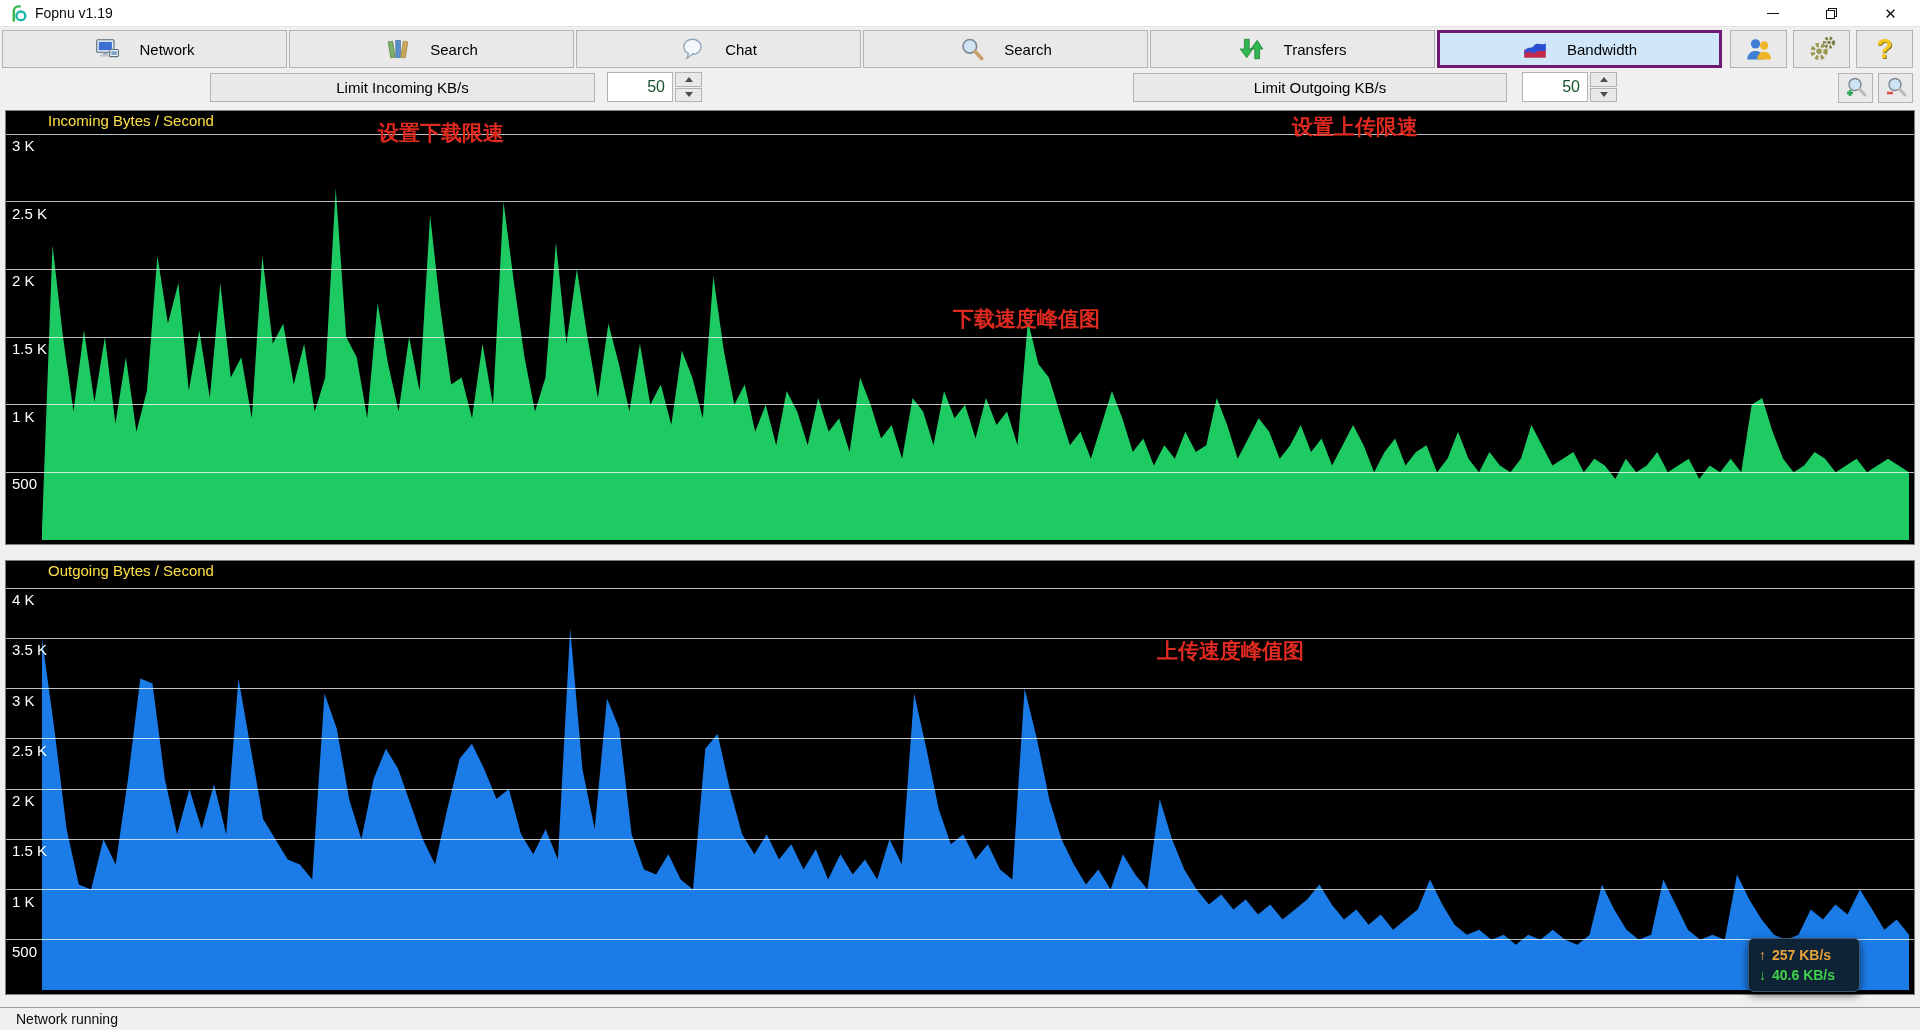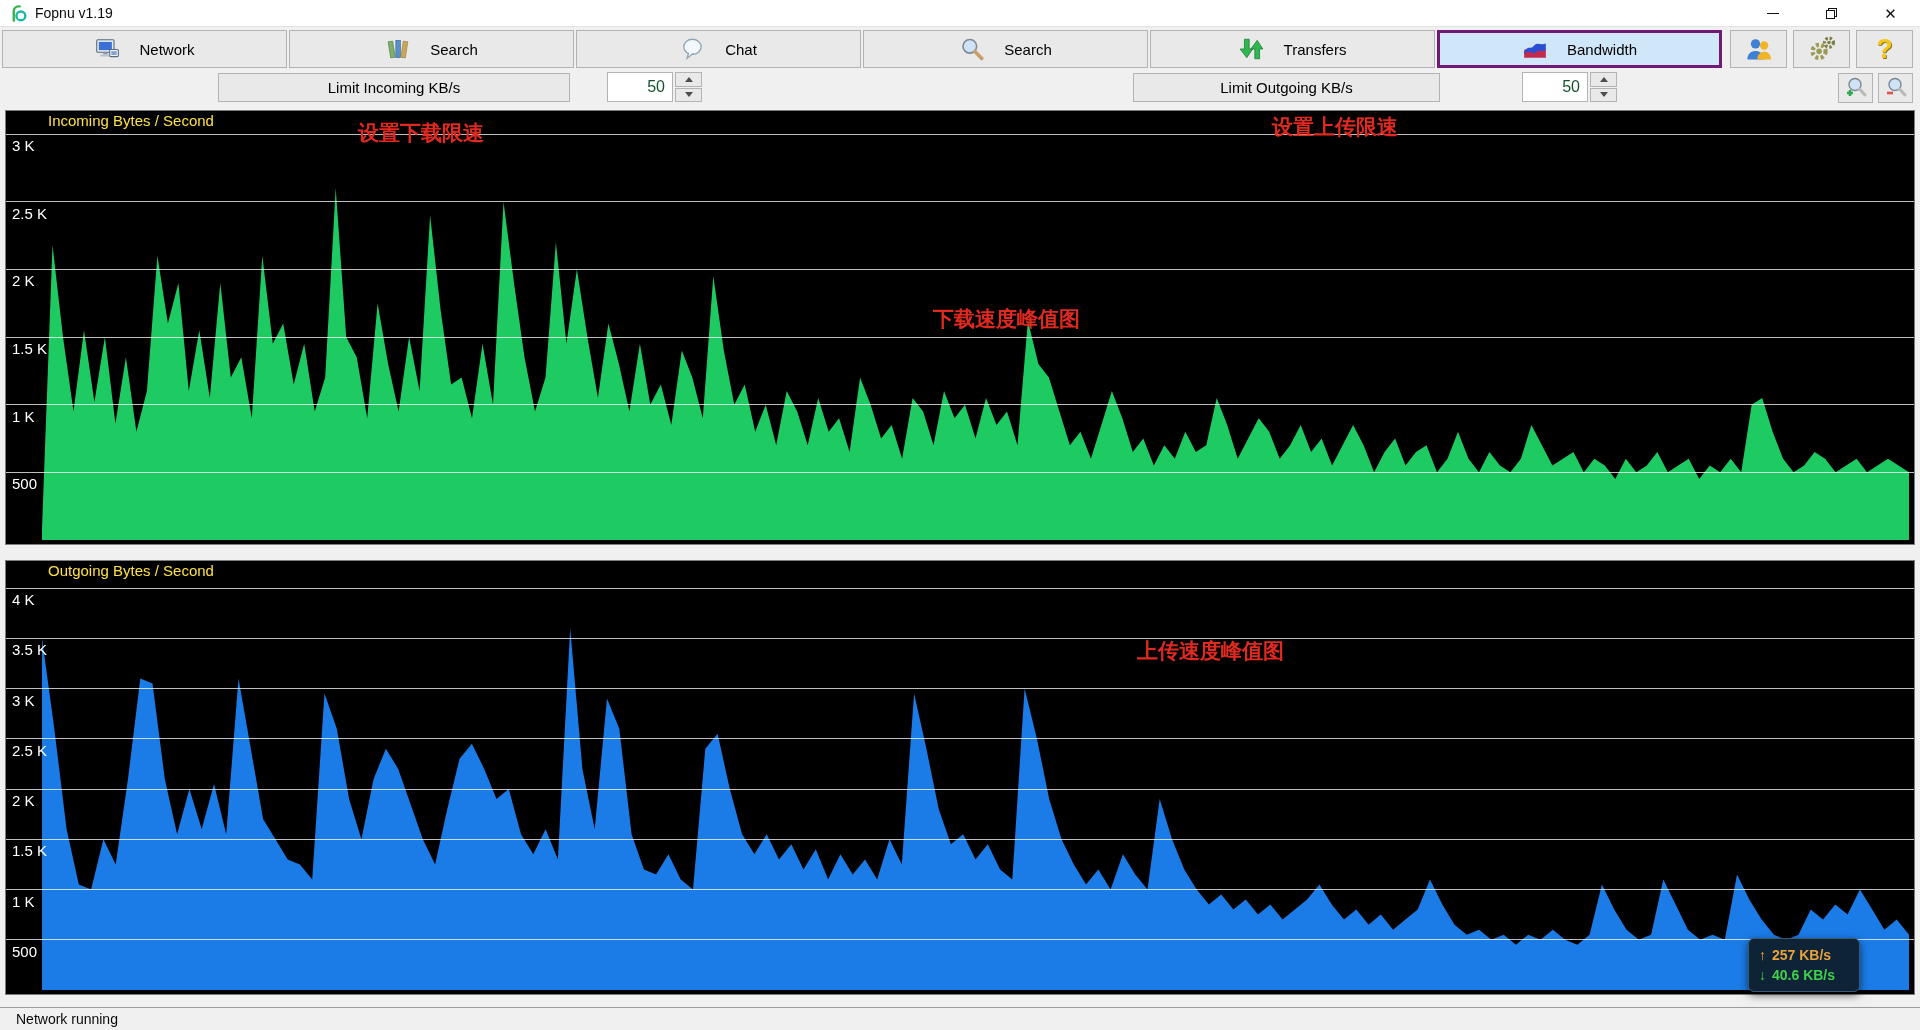--- a/index.html
+++ b/index.html
@@ -37,21 +37,21 @@
   .tri-up{width:0;height:0;border-left:4px solid transparent;border-right:4px solid transparent;border-bottom:5px solid #4d4d4d;}
   .tri-down{width:0;height:0;border-left:4px solid transparent;border-right:4px solid transparent;border-top:5px solid #4d4d4d;}
   .zoombtn{position:absolute;top:3px;width:35px;height:30px;background:#e9e9e9;border:1px solid #b3b3b3;
        display:flex;align-items:center;justify-content:center;}
   
   .panel{position:absolute;left:5px;width:1910px;height:435px;background:#000;border:1px solid #7d7d7d;}
   .panel-incoming{top:110px;} .panel-outgoing{top:560px;}
   .chart-title{position:absolute;left:42px;top:1px;font-size:15px;color:#fde047;z-index:3;}
   .chart-svg{position:absolute;left:0;top:0;}
   .annotation{position:absolute;color:#e02a20;font-size:21px;font-weight:600;z-index:6;
-       font-family:"DejaVu Sans","Liberation Sans",sans-serif;white-space:nowrap;}
+       font-family:"DejaVu Sans","Liberation Sans",sans-serif;white-space:nowrap;margin-left:20px;}
   
   .speed-tooltip{position:absolute;left:1742px;top:377px;width:112px;height:54px;background:#0e2335;
        border:1px solid #3d5a75;border-radius:6px;z-index:7;padding:6px 0 0 10px;
        box-shadow:0 3px 8px rgba(0,0,0,0.6);}
   .tt-row{display:flex;align-items:center;gap:6px;font-size:14px;font-weight:bold;height:20px;}
   .tt-up{color:#e8a33b;} .tt-down{color:#3fd14c;}
   
   .statusbar{position:absolute;left:0;top:1007px;width:1920px;height:23px;background:#f0f0f0;
        border-top:1px solid #9c9c9c;display:flex;align-items:center;}
   .status-text{margin-left:16px;font-size:14px;color:#0a0a0a;}
@@ -144,35 +144,35 @@
         <circle cx="18" cy="6.5" r="3.8" fill="none" stroke="#7d7d45" stroke-width="2.8" stroke-dasharray="2 1.6"></circle>
         <circle cx="18" cy="6.5" r="1.5" fill="#7d7d45"></circle>
       </svg>
     </div>
     <div class="iconbtn" style="left:1856px">
       <span style="font-size:27px;font-weight:bold;color:#f5c51a;text-shadow:1px 1px 0 #8a7a20;">?</span>
     </div>
   </div>
 
   <div class="toolbar2">
-    <div class="limitbtn" style="left:218px;width:352px">
+    <div class="limitbtn" style="left:210px;width:385px">
       <span>Limit Incoming KB/s</span>
     </div>
     <div class="spin-wrap" style="left:607px">
       <input class="spin-input" value="50" style="">
       <div class="spin-btns">
         <div class="spin-half">
             <i class="tri-up"></i>
           </div>
         <div class="spin-half">
             <i class="tri-down"></i>
           </div>
       </div>
     </div>
-    <div class="limitbtn" style="left:1133px;width:307px">
+    <div class="limitbtn" style="left:1133px;width:374px">
       <span>Limit Outgoing KB/s</span>
     </div>
     <div class="spin-wrap" style="left:1522px">
       <input class="spin-input" value="50" style="">
       <div class="spin-btns">
         <div class="spin-half">
             <i class="tri-up"></i>
           </div>
         <div class="spin-half">
             <i class="tri-down"></i>

